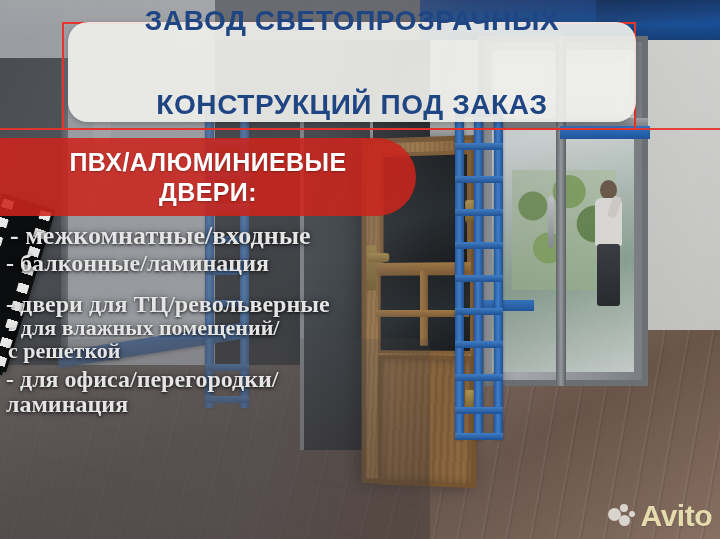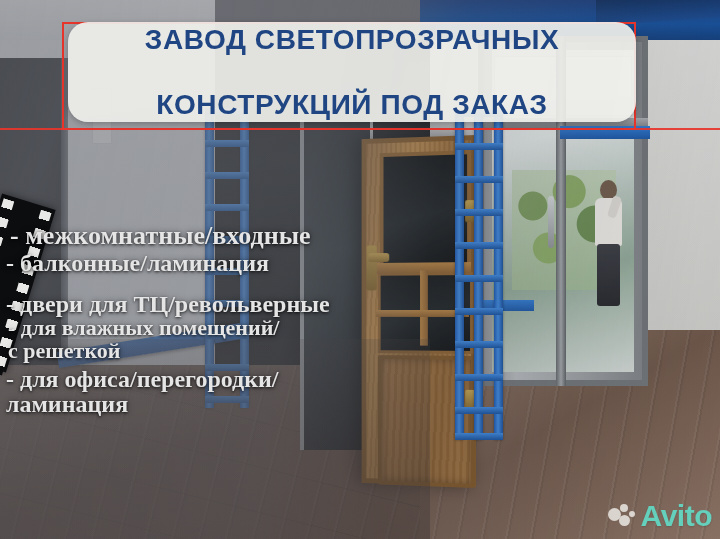--- a/index.html
+++ b/index.html
@@ -280,22 +280,23 @@
   .scrim-bottom{
     position:absolute;left:0;bottom:0;width:430px;height:200px;
     background:linear-gradient(180deg, rgba(70,66,68,.20), rgba(60,52,52,.42));
   }
 
   
   .headline-box{
     position:absolute;left:68px;top:22px;width:568px;height:100px;
     background:rgba(238,238,234,.93);
     border-radius:20px;
-    display:flex;flex-direction:column;align-items:center;justify-content:space-between;
+    display:flex;flex-direction:column;align-items:center;justify-content:flex-end;
     box-shadow:0 2px 6px rgba(0,0,0,.25);
+    gap:48px;
   }
   .headline-line{
     color:#1f4583;
     font-weight:bold;
     font-size:28px;
     letter-spacing:.6px;
     line-height:1.26;
     text-align:center;
     white-space:nowrap;
   }
@@ -337,21 +338,21 @@
     display:flex;align-items:center;gap:5px;
     opacity:.80;
   }
   .avito-dots{position:relative;width:28px;height:24px;}
   .avito-dots i{position:absolute;display:block;border-radius:50%;background:#f2f0ec;}
   .avito-dots i:nth-child(1){left:0;top:4px;width:13px;height:13px;}
   .avito-dots i:nth-child(2){left:12px;top:0;width:8px;height:8px;}
   .avito-dots i:nth-child(3){left:11px;top:11px;width:11px;height:11px;}
   .avito-dots i:nth-child(4){left:21px;top:7px;width:6px;height:6px;}
   .avito-word{
-    color:#5eead4;font-size:30px;font-weight:bold;letter-spacing:-.5px;
+    color:#fef9c3;font-size:30px;font-weight:bold;letter-spacing:-.5px;
     font-family:"Liberation Sans", sans-serif;
     text-shadow:0 1px 2px rgba(0,0,0,.18);
   }
 </style>
 </head>
 <body>
 
 <div id="ad">
 
   <div class="photo-layer">
@@ -441,20 +442,24 @@
   </div>
 
   <div class="red-outline"></div>
   <div class="red-hline"></div>
 
   <div class="headline-box">
     <div class="headline-line">ЗАВОД СВЕТОПРОЗРАЧНЫХ</div>
     <div class="headline-line">КОНСТРУКЦИЙ ПОД ЗАКАЗ</div>
   </div>
 
+  <div class="red-banner">
+    <div class="rb-line">ПВХ/АЛЮМИНИЕВЫЕ</div>
+    <div class="rb-line">ДВЕРИ:</div>
+  </div>
 
   <div class="bullets">
     <div class="bullet b0">- межкомнатные/входные</div>
     <div class="bullet b1">- балконные/ламинация</div>
     <div class="bullet b4">- двери для ТЦ/револьверные</div>
     <div class="bullet b5">- для влажных помещений/
 с решеткой</div>
     <div class="bullet b6">- для офиса/перегородки/
 ламинация</div>
   </div>

